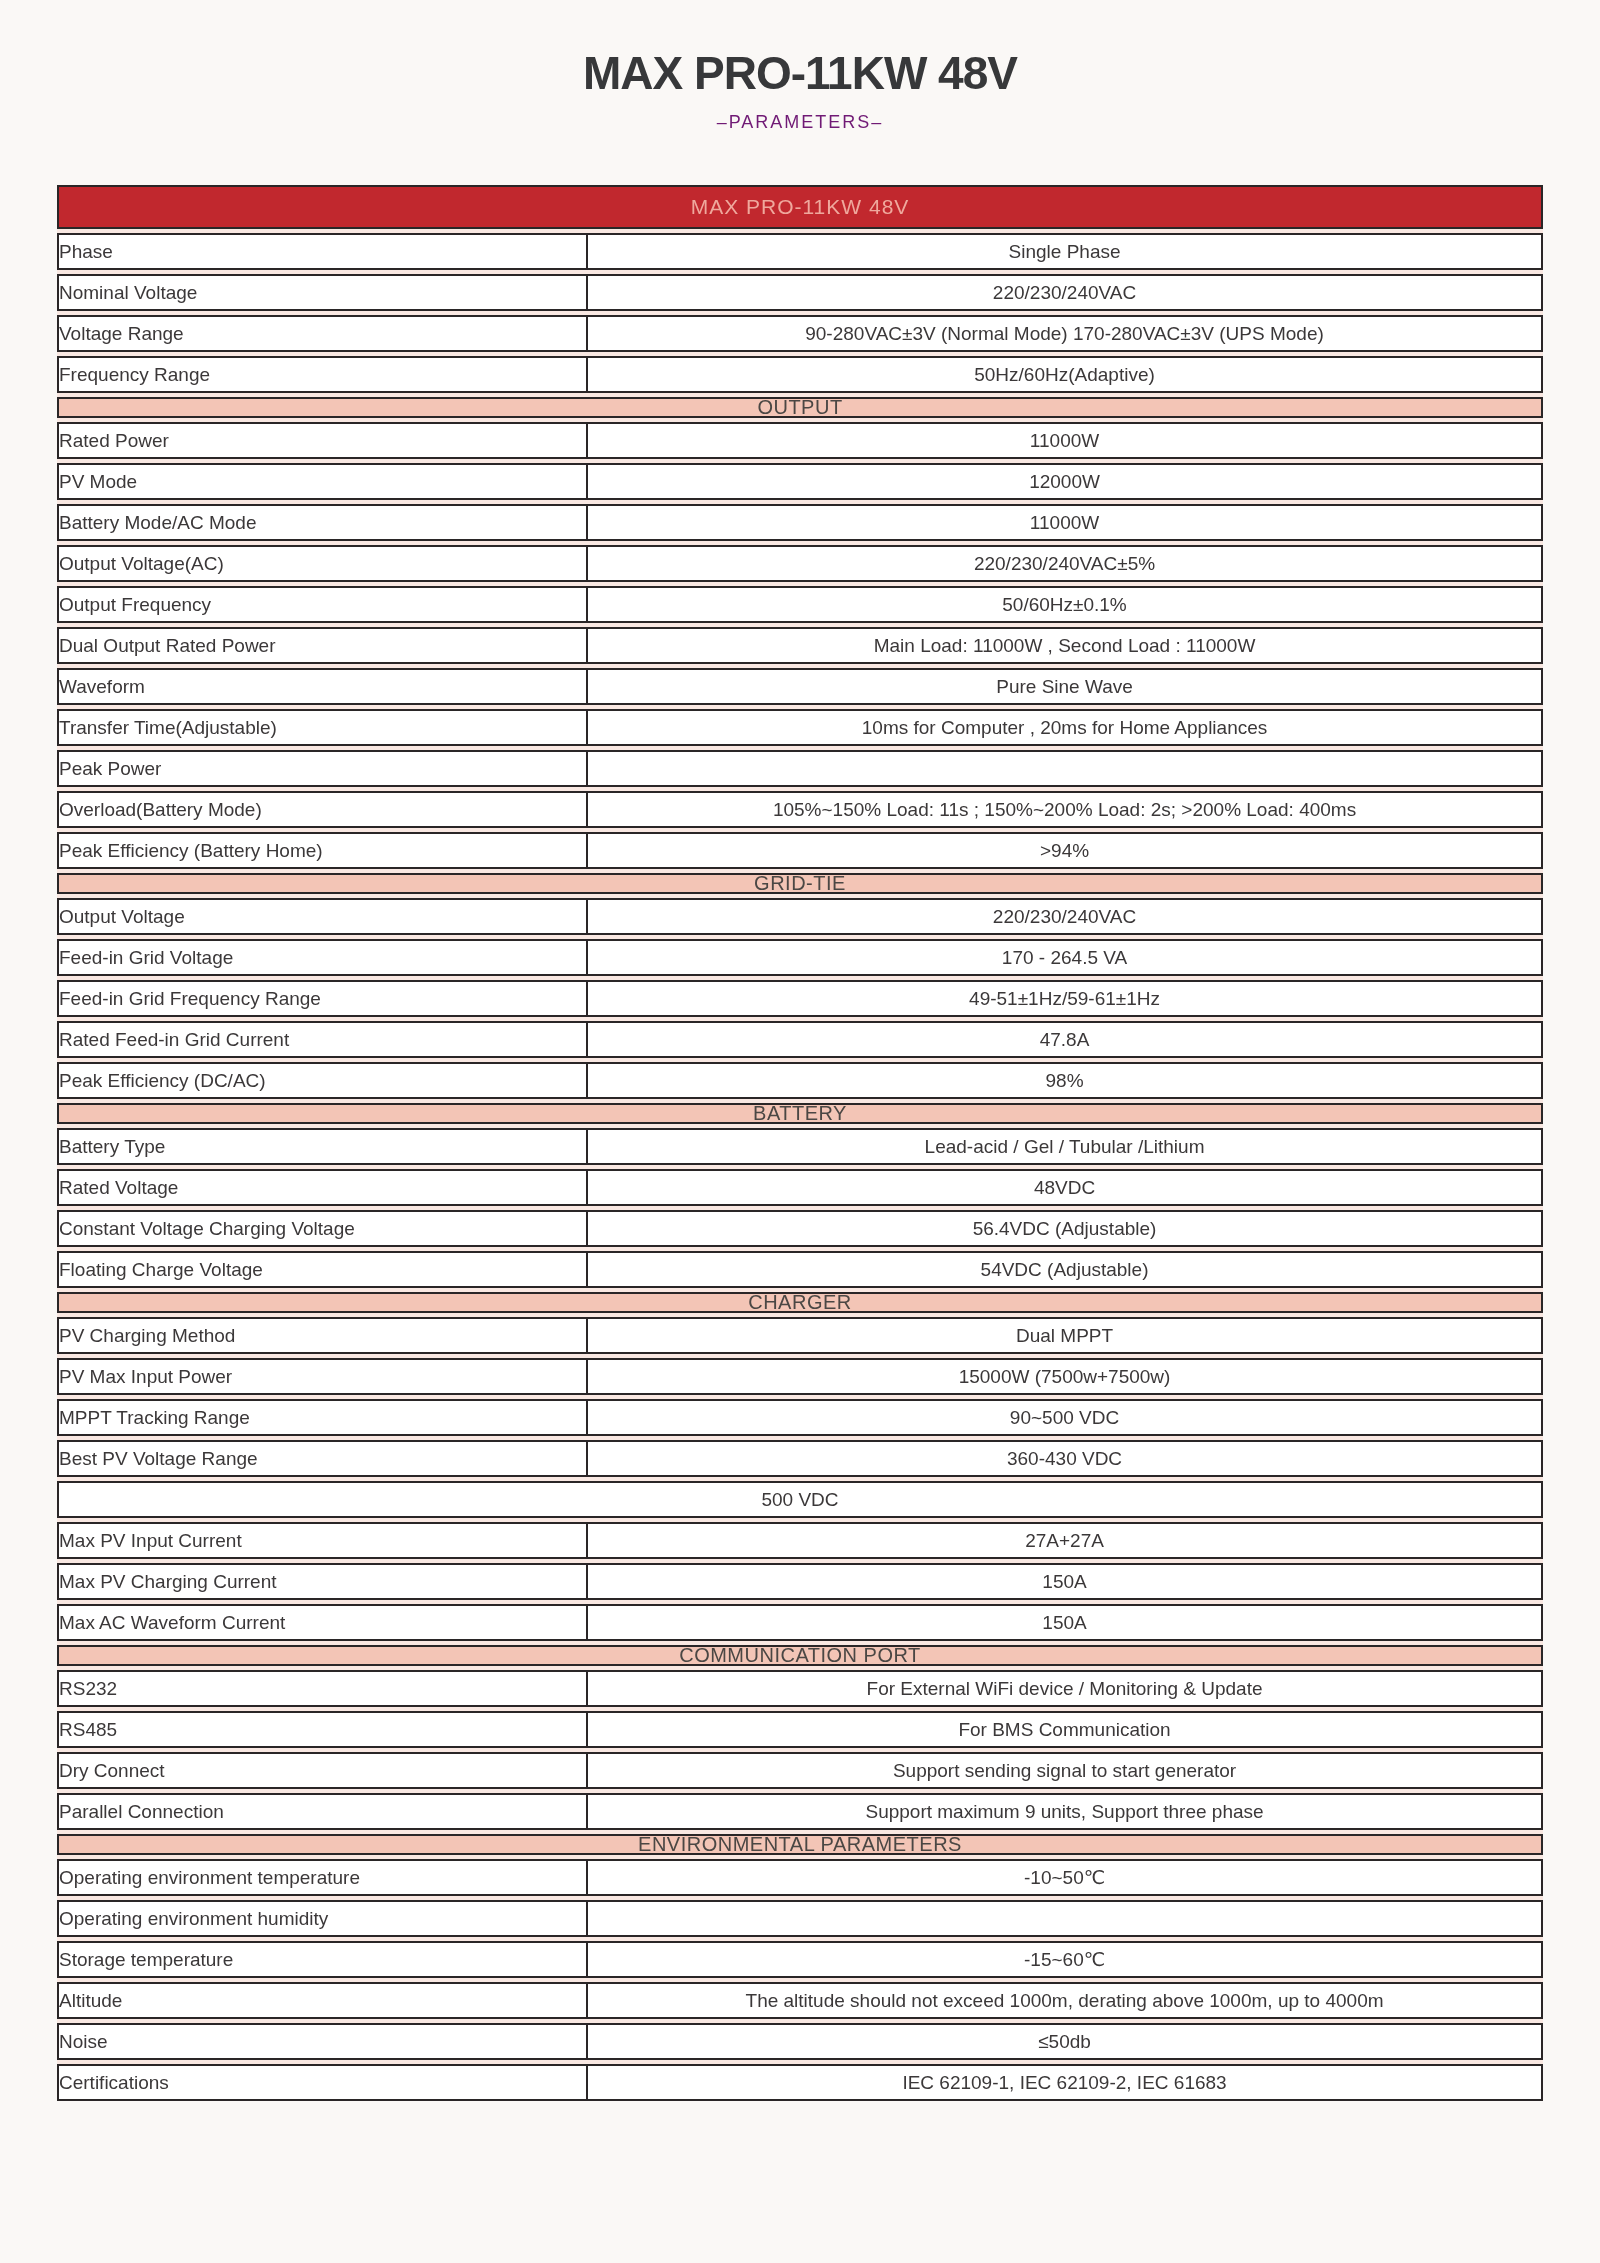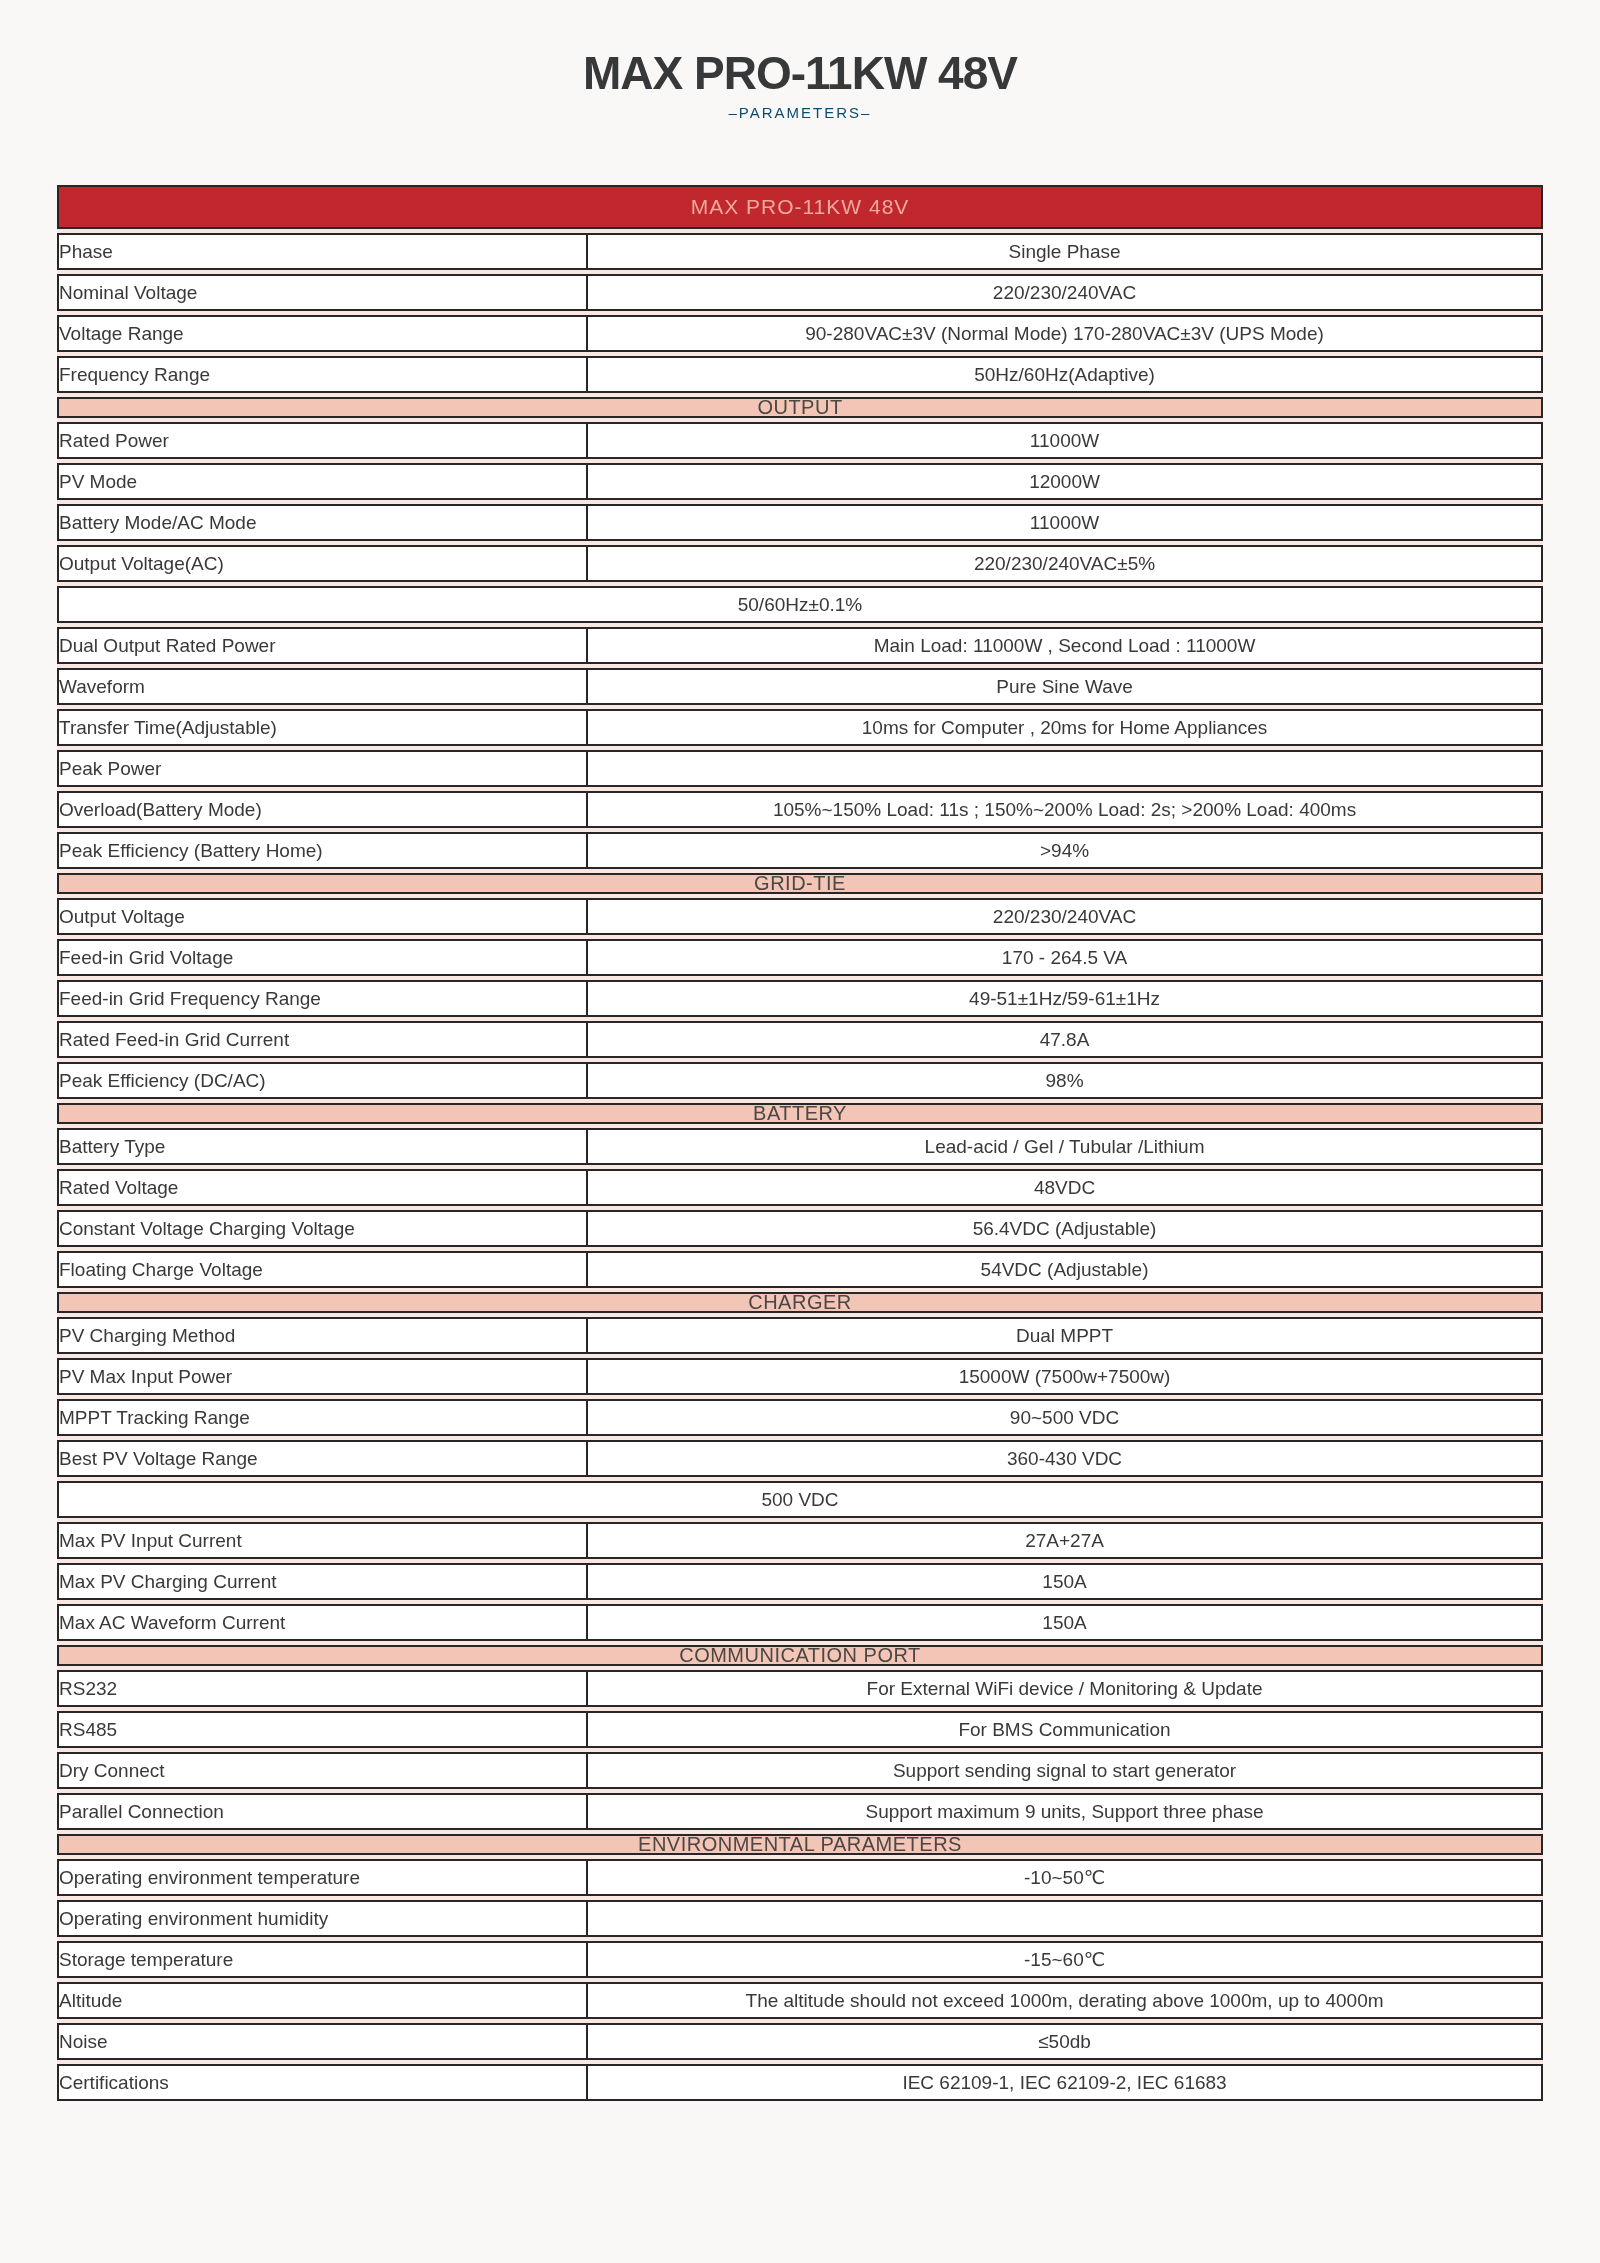--- a/index.html
+++ b/index.html
@@ -18,24 +18,24 @@
     width: 100%;
     text-align: center;
   }
   .doc-title {
     font-size: 46px;
     font-weight: bold;
     letter-spacing: -1px;
     color: #37383a;
   }
   .doc-subtitle {
-    margin-top: 4px;
-    font-size: 15px;
+    margin-top: 12px;
+    font-size: 18px;
     letter-spacing: 2px;
-    color: #0c4a6e;
+    color: #701a75;
   }
   .spec-table {
     position: absolute;
     left: 57px; top: 185px;
     width: 1486px;
     display: flex;
     flex-direction: column;
     gap: 4px;
     background: var(--gap-bg, #f9e8e2);
   }
@@ -124,20 +124,21 @@
   </div>
       <div class="row">
     <div class="cell label">Battery Mode/AC Mode</div>
     <div class="cell value">11000W</div>
   </div>
       <div class="row">
     <div class="cell label">Output Voltage(AC)</div>
     <div class="cell value">220/230/240VAC±5%</div>
   </div>
       <div class="row">
+    <div class="cell label">Output Frequency</div>
     <div class="cell value">50/60Hz±0.1%</div>
   </div>
       <div class="row">
     <div class="cell label">Dual Output Rated Power</div>
     <div class="cell value">Main Load: 11000W ,  Second Load : 11000W</div>
   </div>
       <div class="row">
     <div class="cell label">Waveform</div>
     <div class="cell value">Pure Sine Wave</div>
   </div>

